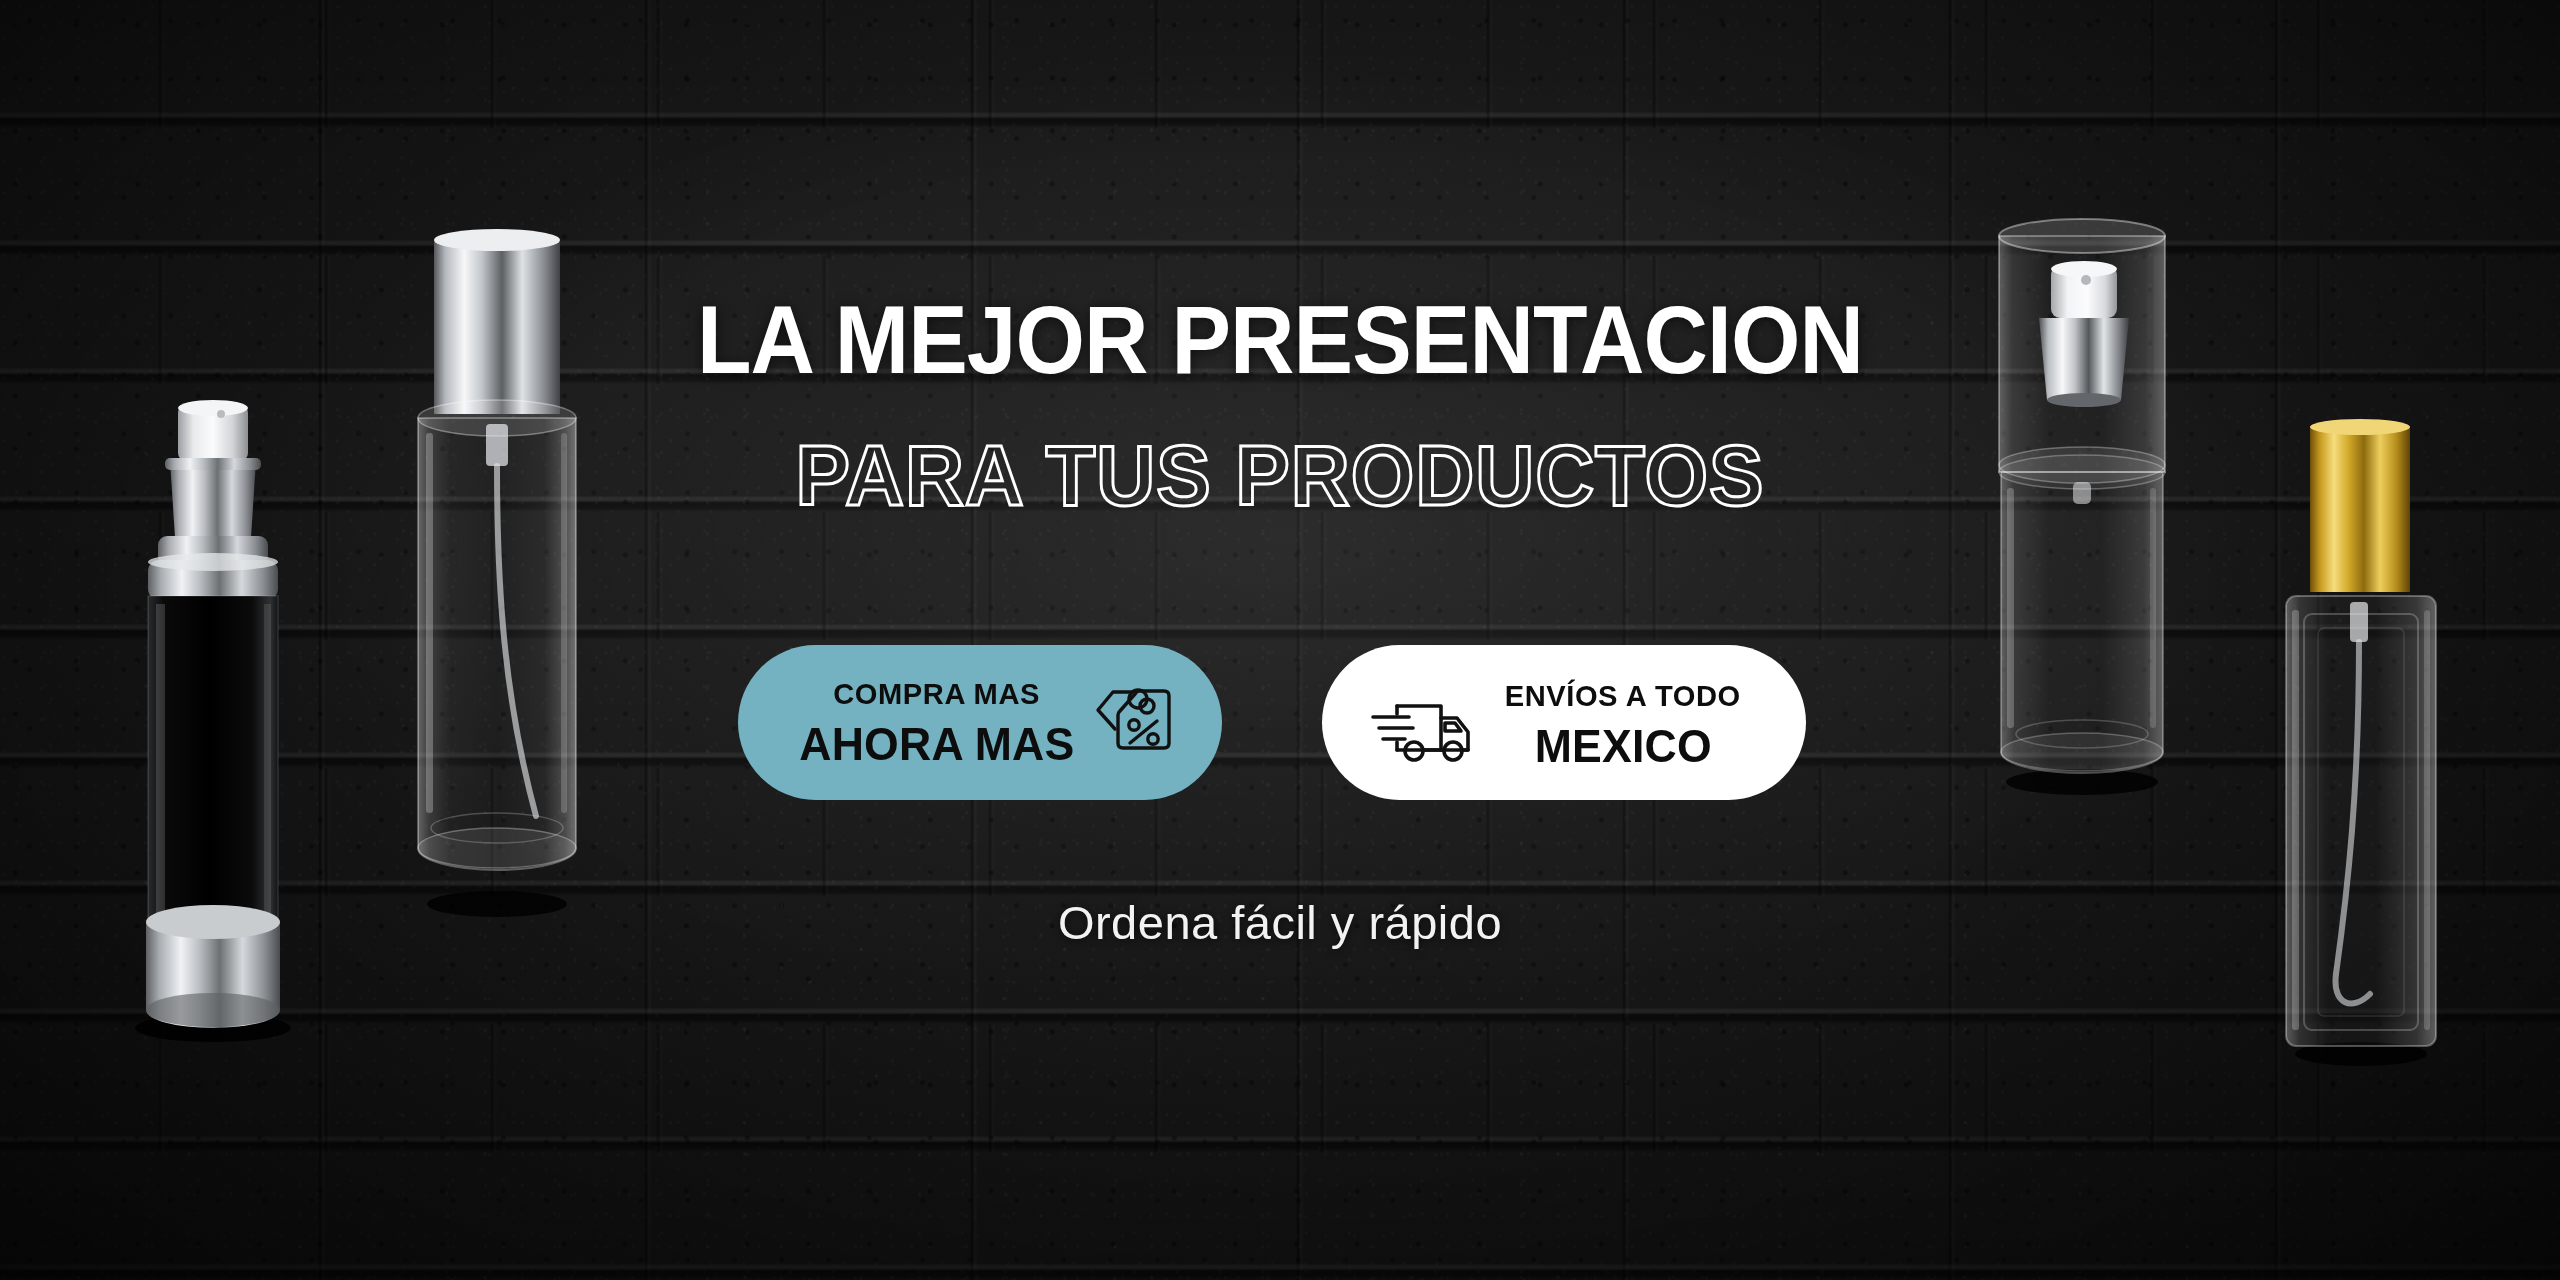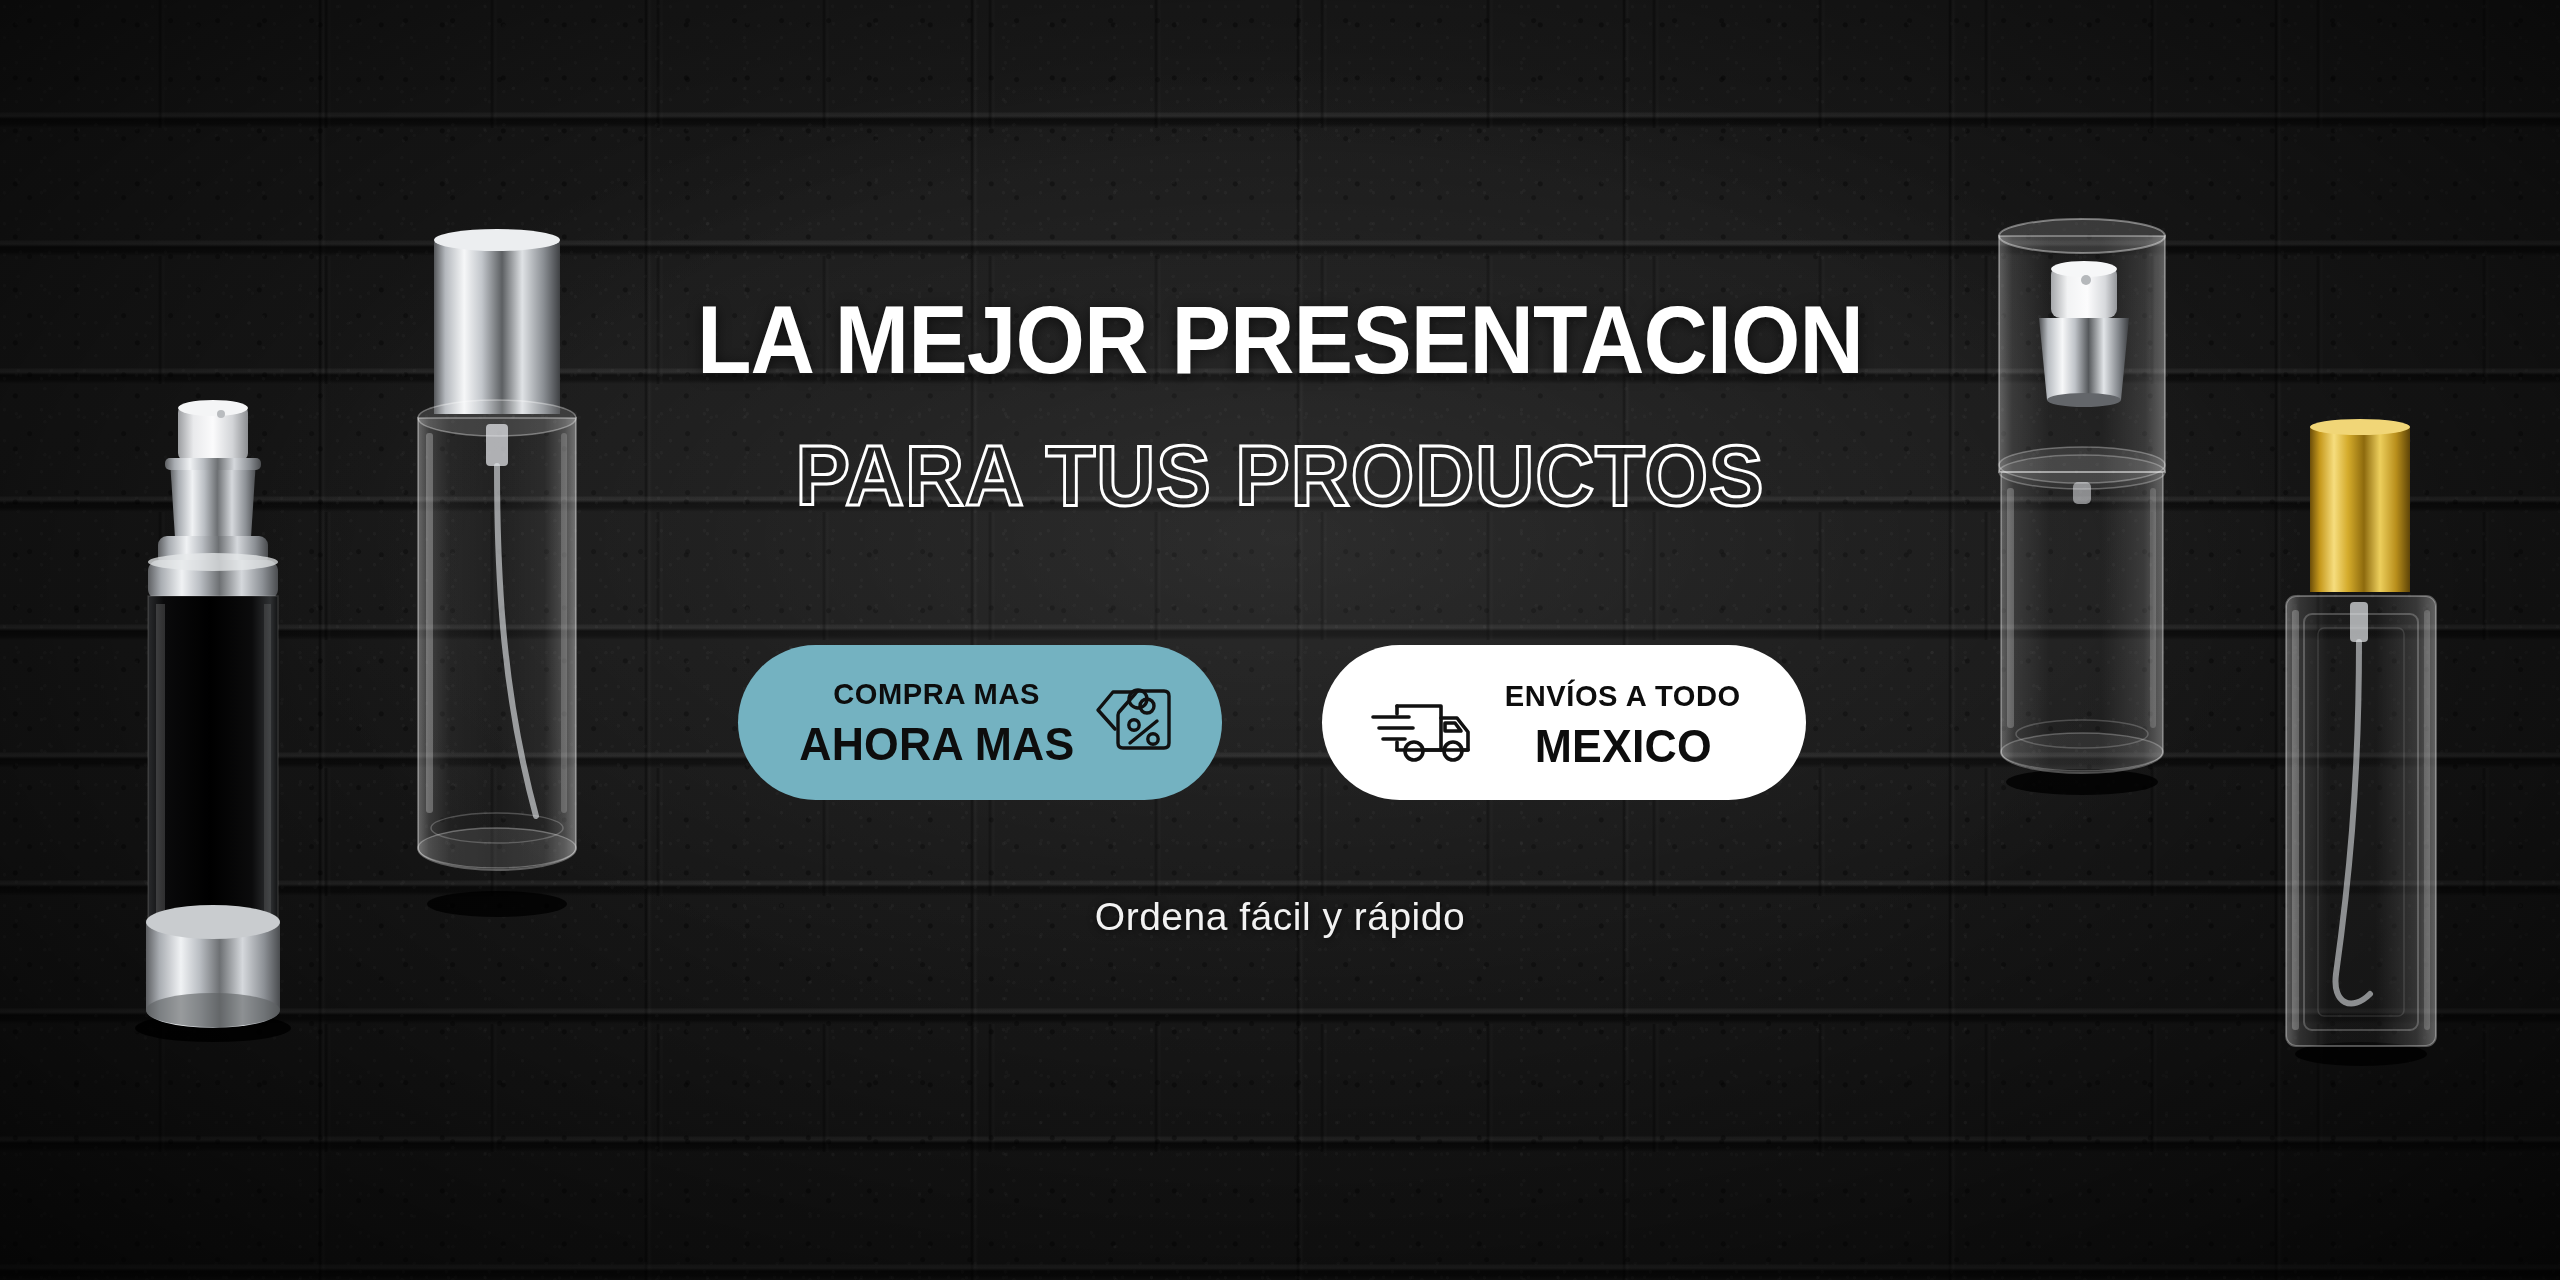--- a/index.html
+++ b/index.html
@@ -192,21 +192,21 @@
 
   
   .tagline{
     position:absolute;
     left:0; right:0;
     top:895px;
     text-align:center;
     color:#f2f2f2;
     font-family:"Liberation Sans", sans-serif;
     font-weight:300;
-    font-size:39px;
+    font-size:47px;
     letter-spacing:.5px;
     text-shadow:0 1px 8px rgba(0,0,0,.7);
   }
 
   
   .bottle{ position:absolute; }
 
   
   .b1{ left:118px; top:398px; width:190px; height:645px; }
   .b2{ left:408px; top:228px; width:178px; height:690px; }

